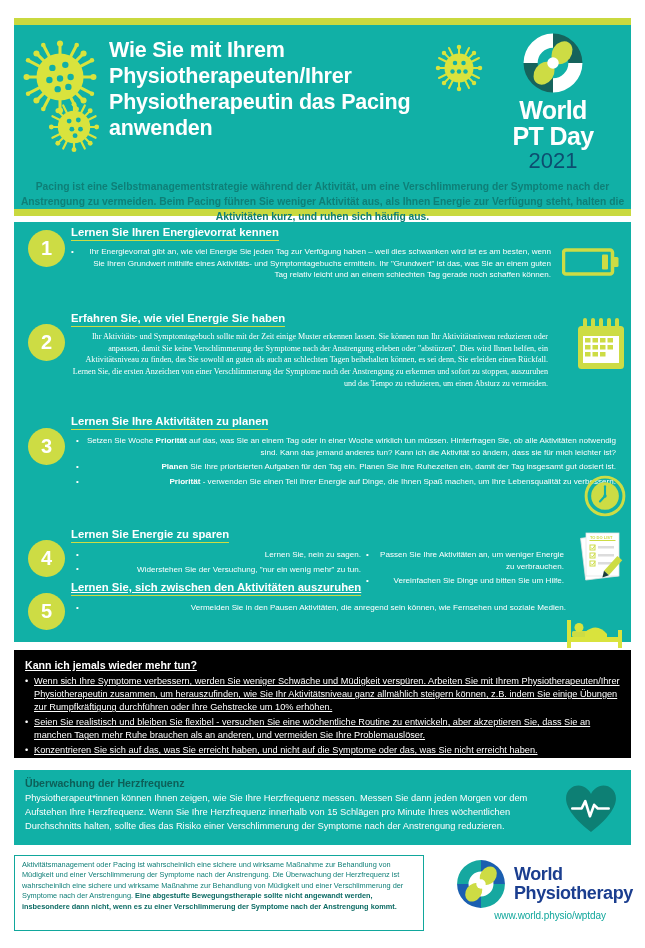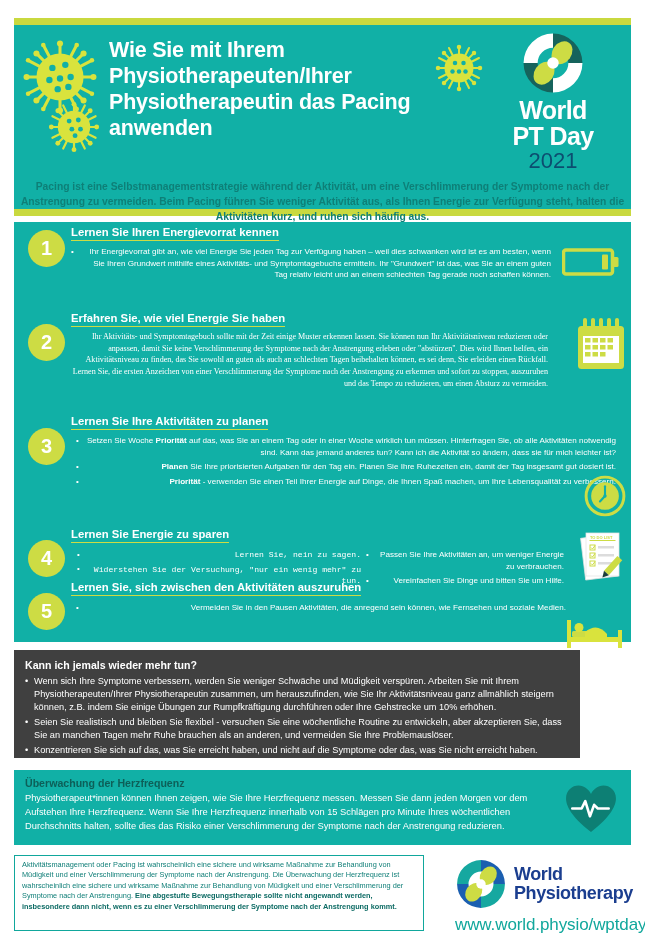--- a/index.html
+++ b/index.html
@@ -156,23 +156,24 @@
   }
   .bullet b { font-weight: bold; }
   .plain { margin: 0; }
 
   .icon-box { position: absolute; }
 
   
   .dark-box {
     position: absolute;
     left: 14px;
-    width: 566px;
-    background: #404040;
-    color: #ffffff;
+    width: 617px;
+    background: #000000;
+    color: #ffffff;
+    text-decoration: underline;
   }
   .dark-title {
     font-size: 10.6px;
     font-weight: bold;
     margin: 0 0 4px 0;
   }
   .dark-txt {
     font-size: 9.2px;
     line-height: 1.42;
   }
@@ -234,24 +235,24 @@
   .wp-mark { width: 52px; height: 52px; flex: 0 0 52px; }
   .wp-words {
     margin-left: 7px;
     color: #1b3e8f;
     font-weight: bold;
     font-size: 18px;
     line-height: 1.06;
     letter-spacing: -0.4px;
   }
   .wp-url {
-    margin-top: 5px;
     color: #11a79c;
-    font-size: 17px;
+    font-size: 10px;
     letter-spacing: -0.1px;
+    text-align: center;
   }
 </style>
 </head>
 <body>
 
 <div class="poster">
 
   <div class="header-wrap">
     <div class="hdr-bar-top"></div>
     <div class="hdr-main">
@@ -474,21 +475,21 @@
           <line x1="50" y1="50" x2="50" y2="27"></line>
           <line x1="50" y1="50" x2="38" y2="63"></line>
         </g>
         <circle cx="50" cy="50" r="4" fill="#11b0a6"></circle>
       </svg>
     </div>
 
     <div class="sect" style="top:305px;">
       <div class="num-circle" style="top:13px;">4</div>
       <div class="sect-head" style="top:1px;">Lernen Sie Energie zu sparen</div>
-      <div class="body-txt" style="left:62px;top:22px;width:285px;font-family:Liberation Mono, monospace;">
+      <div class="body-txt" style="left:62px;top:22px;width:285px;">
         <p class="bullet">Lernen Sie, nein zu sagen.</p>
         <p class="bullet">Widerstehen Sie der Versuchung, "nur ein wenig mehr" zu tun.</p>
       </div>
       <div class="body-txt" style="left:352px;top:22px;width:198px;">
         <p class="bullet">Passen Sie Ihre Aktivitäten an, um weniger Energie zu verbrauchen.</p>
         <p class="bullet">Vereinfachen Sie Dinge und bitten Sie um Hilfe.</p>
       </div>
       <svg class="icon-box" style="left:562px;top:2px;" width="50" height="56" viewBox="0 0 100 112">
         <g transform="rotate(-7 50 56)">
           <rect x="14" y="14" width="66" height="84" fill="#ffffff" stroke="#e3e3e3" stroke-width="1.5"></rect>
@@ -509,21 +510,21 @@
         </g>
         <g transform="rotate(42 70 80)">
           <rect x="62" y="52" width="13" height="40" fill="#cddc44"></rect>
           <polygon points="62,92 75,92 68.5,104" fill="#1b3e3a"></polygon>
         </g>
       </svg>
     </div>
 
     <div class="sect" style="top:358px;">
       <div class="num-circle" style="top:13px;">5</div>
-      <div class="sect-head" style="top:1px;">Lernen Sie, sich zwischen den Aktivitäten auszuruhen</div>
+      <div class="sect-head" style="top:1px;text-decoration:underline;">Lernen Sie, sich zwischen den Aktivitäten auszuruhen</div>
       <div class="body-txt" style="left:62px;top:22px;width:490px;">
         <p class="bullet">Vermeiden Sie in den Pausen Aktivitäten, die anregend sein können, wie Fernsehen und soziale Medien.</p>
       </div>
       <svg class="icon-box" style="left:551px;top:32px;" width="62" height="40" viewBox="0 0 124 80">
         <rect x="4" y="16" width="8" height="56" fill="#d9e33d"></rect>
         <rect x="106" y="36" width="8" height="36" fill="#d9e33d"></rect>
         <rect x="8" y="50" width="104" height="10" fill="#d9e33d"></rect>
         <rect x="14" y="38" width="40" height="12" rx="3" fill="#cddc44"></rect>
         <circle cx="28" cy="31" r="9" fill="#d9e33d"></circle>
         <path d="M42 44 q22 -18 40 0 Z" fill="#cddc44"></path>

